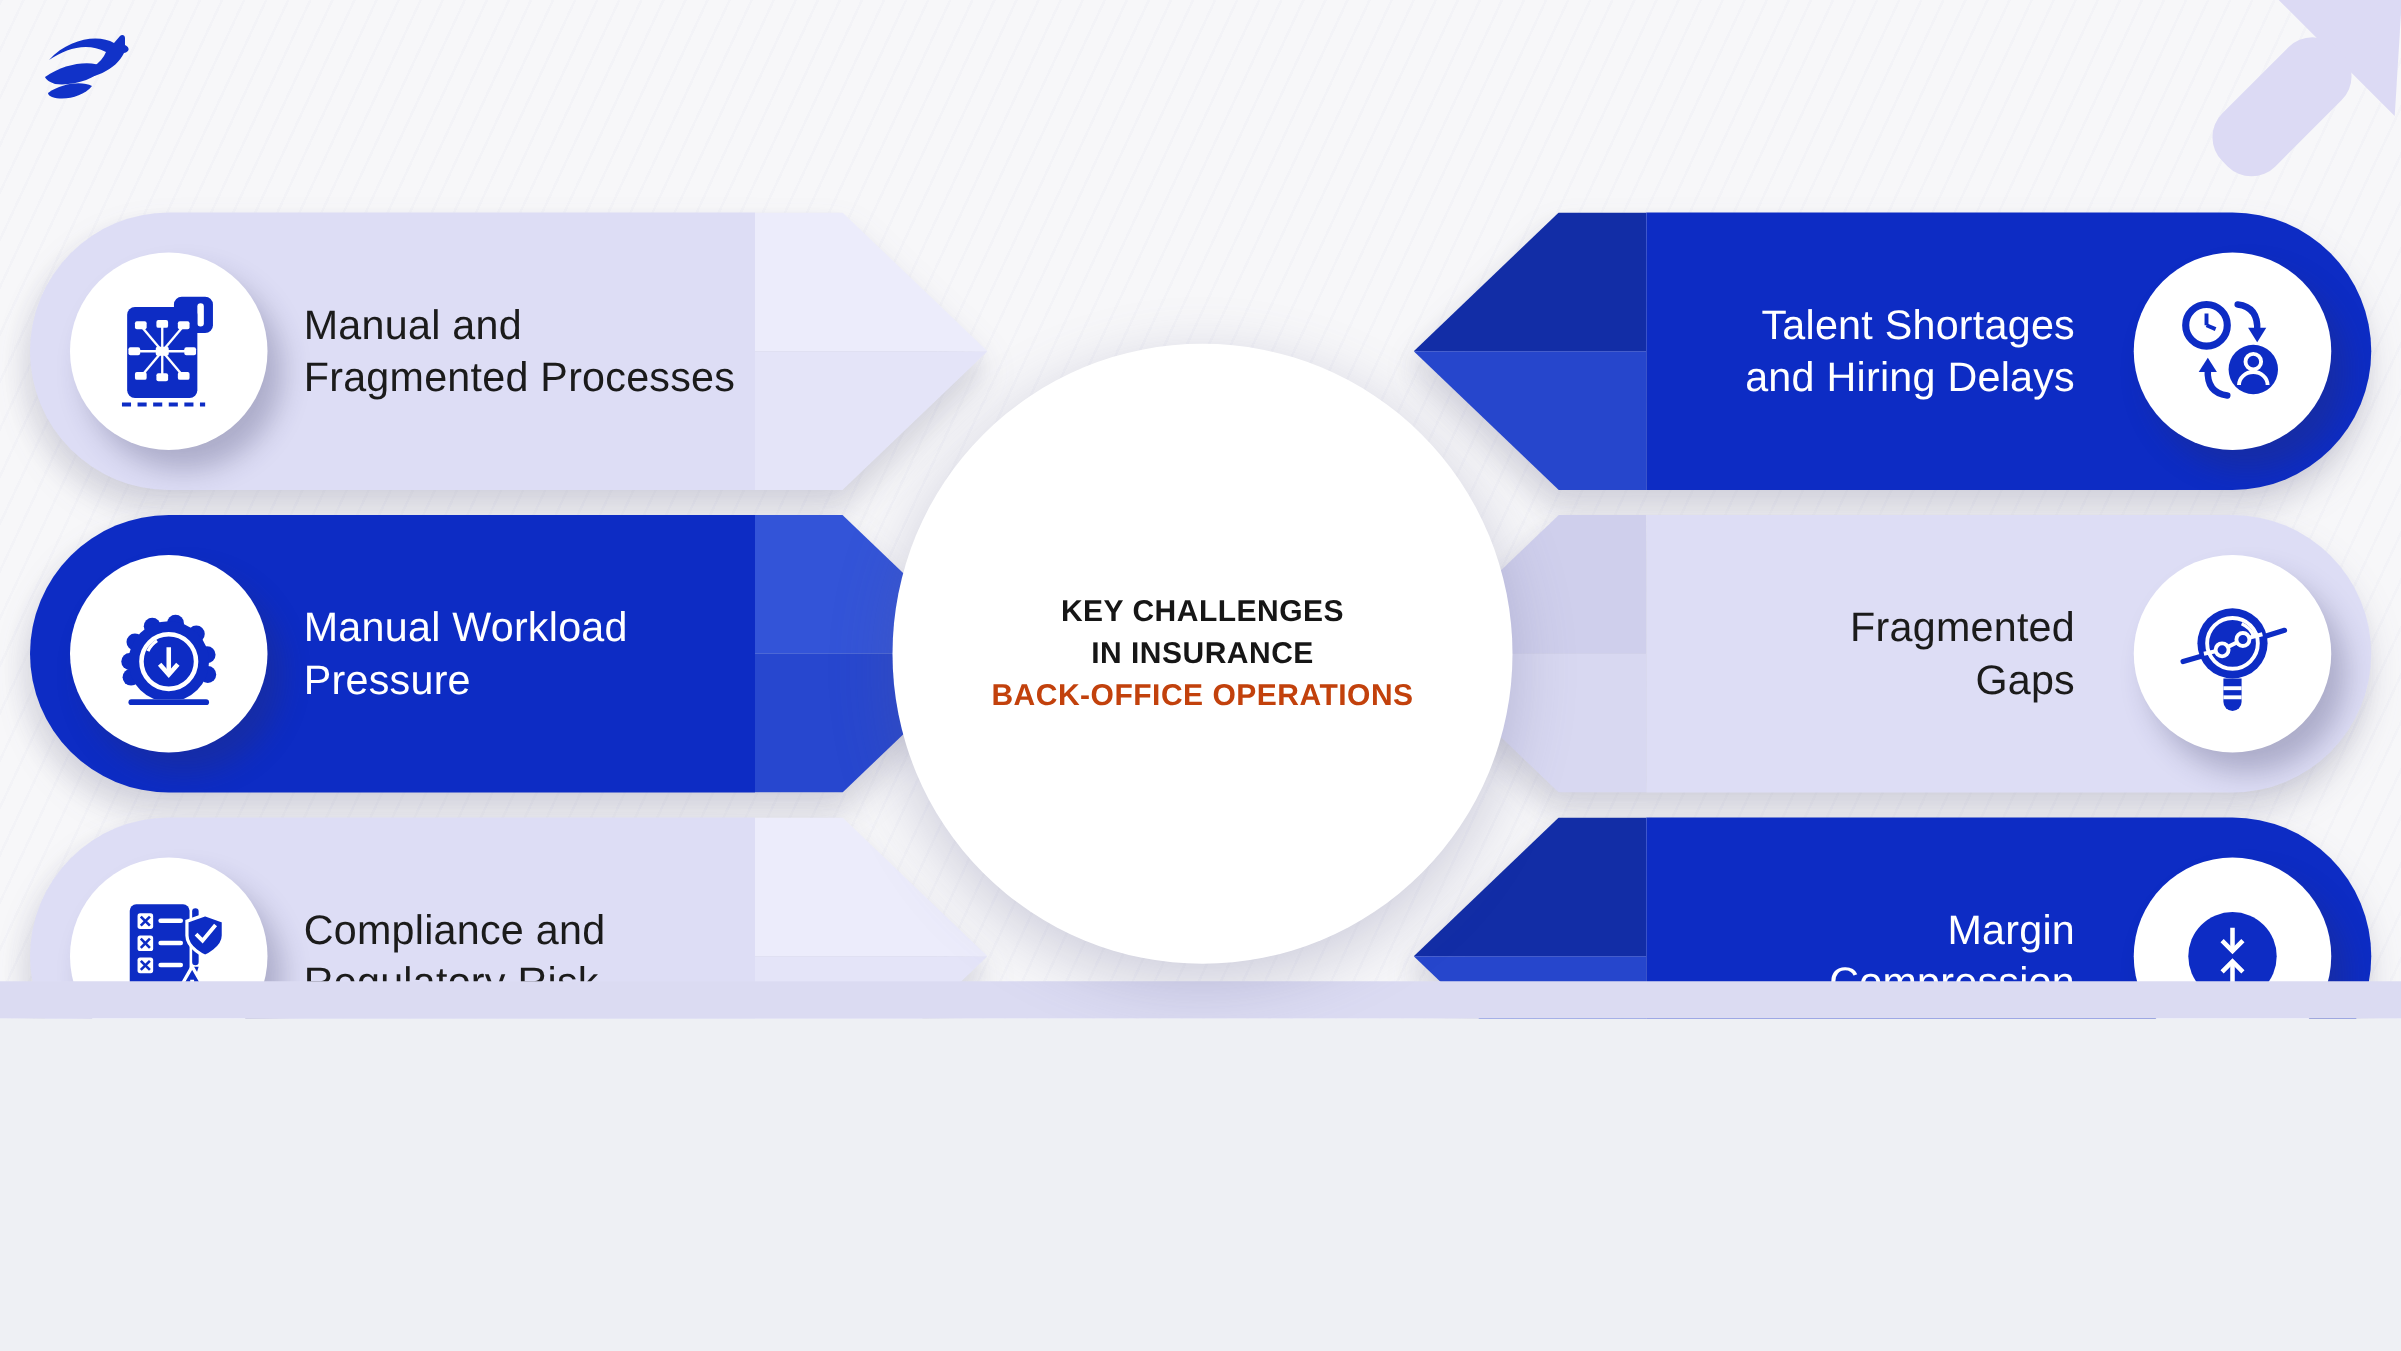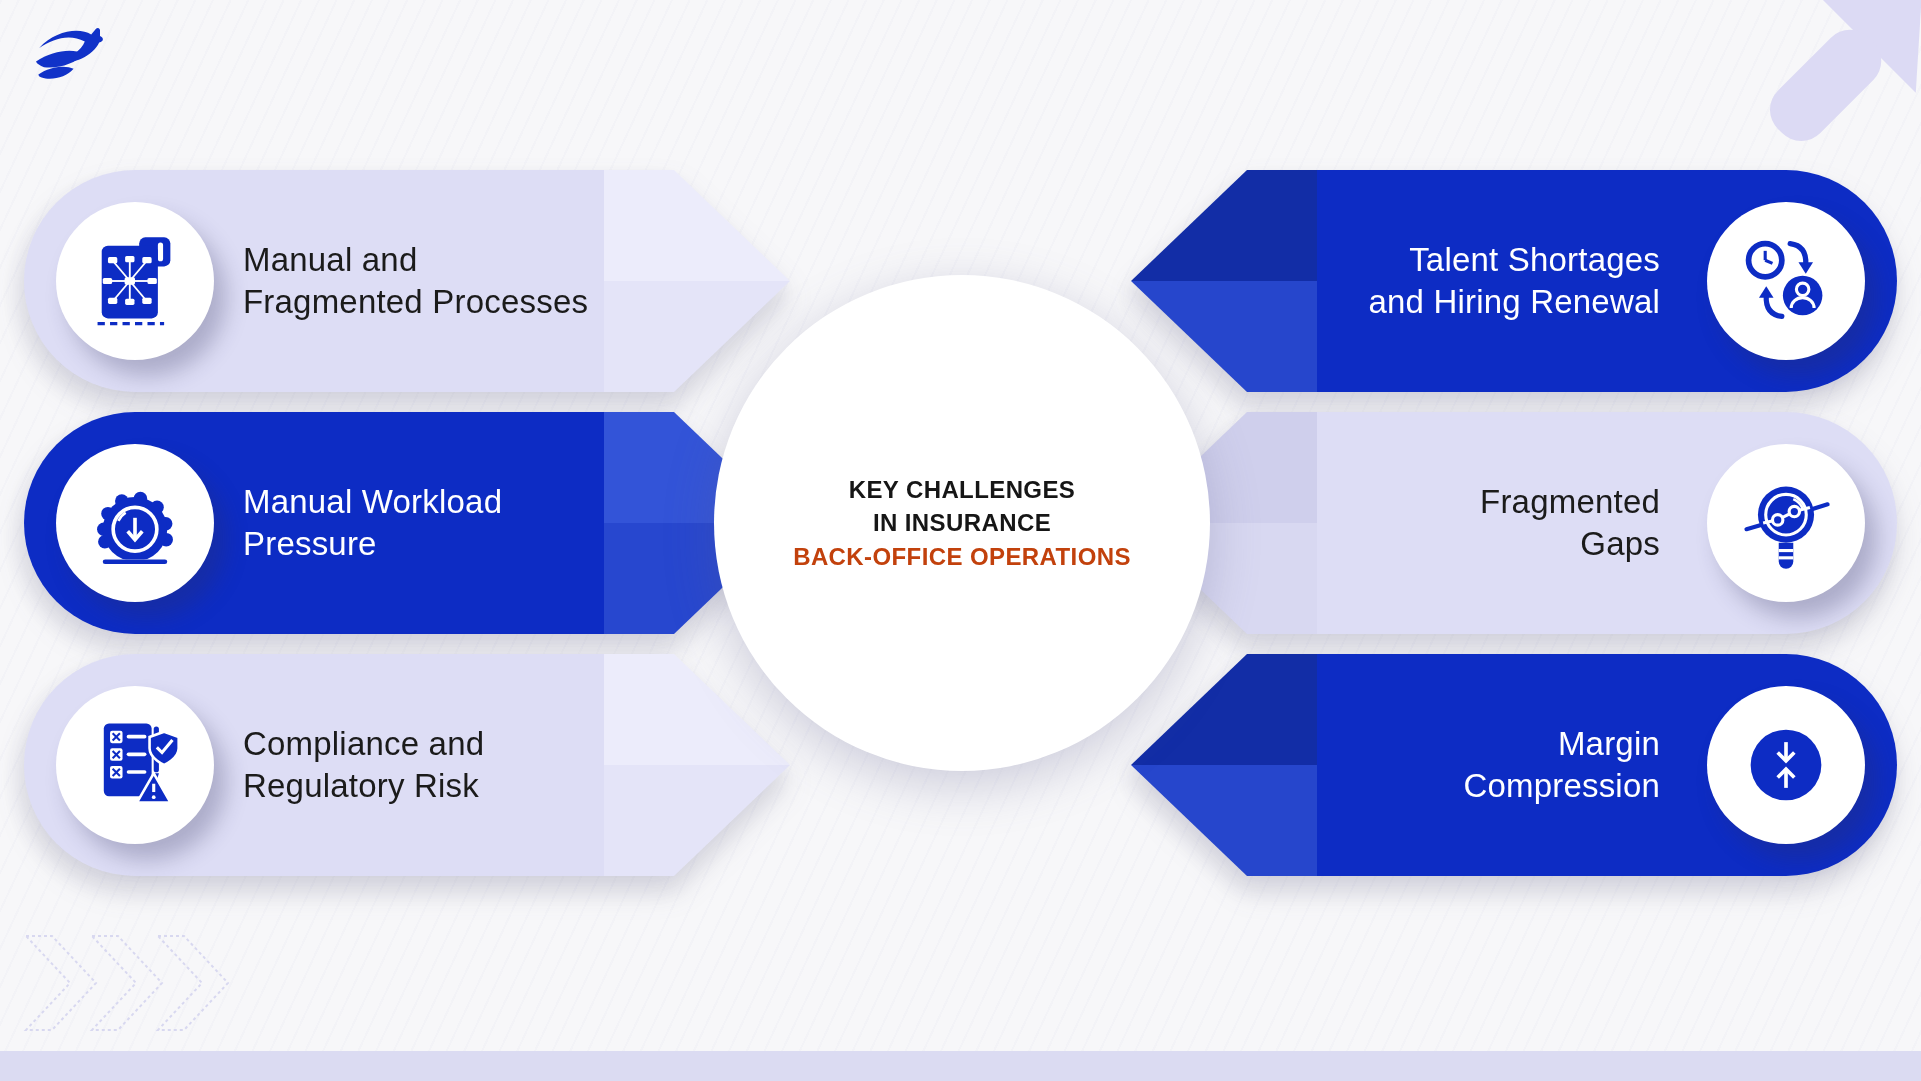--- a/index.html
+++ b/index.html
@@ -1,18 +1,18 @@
 <!DOCTYPE html>
 <html><head>
 <meta charset="utf-8">
 <style>
   html,body{margin:0;padding:0;background:#eef0f4;}
   .canvas{
     position:relative;
-    width:1921px;height:1081px;
+    width:1921px;height:815px;
     background:#f7f7f9;
     background-image:repeating-linear-gradient(115deg, rgba(225,226,238,0.18) 0 2px, transparent 2px 16px);
     overflow:hidden;
     font-family:"Liberation Sans", sans-serif;
   }
   
   .row{position:absolute;width:766px;height:222px;z-index:2;
        filter:drop-shadow(0 16px 14px rgba(75,75,115,0.16)) drop-shadow(-6px 10px 10px rgba(75,75,115,0.08));}
   .row.r1{top:170px;} .row.r2{top:412px;} .row.r3{top:654px;}
   .row.left{left:24px;} .row.right{left:1131px;}
@@ -174,21 +174,21 @@
     </div>
   </div>
 
   <div class="row right r1">
     <svg class="arrowhead" viewBox="0 0 186 222" preserveAspectRatio="none">
       <polygon points="186,0 116,0 0,111 186,111" fill="#122da6"></polygon>
       <polygon points="186,111 0,111 116,222 186,222" fill="#2646cc"></polygon>
     </svg>
     <div class="band blue">
       <div class="label">Talent Shortages
-and Hiring Renewal</div>
+and Hiring Delays</div>
     </div>
     <div class="icon-circle">
       <svg viewBox="0 0 100 100">
         <circle cx="30" cy="30" r="16" stroke="#0d2cc4" stroke-width="5.5" fill="#ffffff"></circle>
         <line x1="30" y1="30" x2="30" y2="21" stroke="#0d2cc4" stroke-width="3"></line>
         <line x1="30" y1="30" x2="37" y2="33" stroke="#0d2cc4" stroke-width="3"></line>
         <path d="M54 14 q16 2 15 20" stroke="#0d2cc4" stroke-width="5" fill="none" stroke-linecap="round"></path>
         <polygon points="62,32 76,32 69,43" fill="#0d2cc4"></polygon>
         <path d="M46 84 q-16 -2 -15 -20" stroke="#0d2cc4" stroke-width="5" fill="none" stroke-linecap="round"></path>
         <polygon points="24,66 38,66 31,55" fill="#0d2cc4"></polygon>

